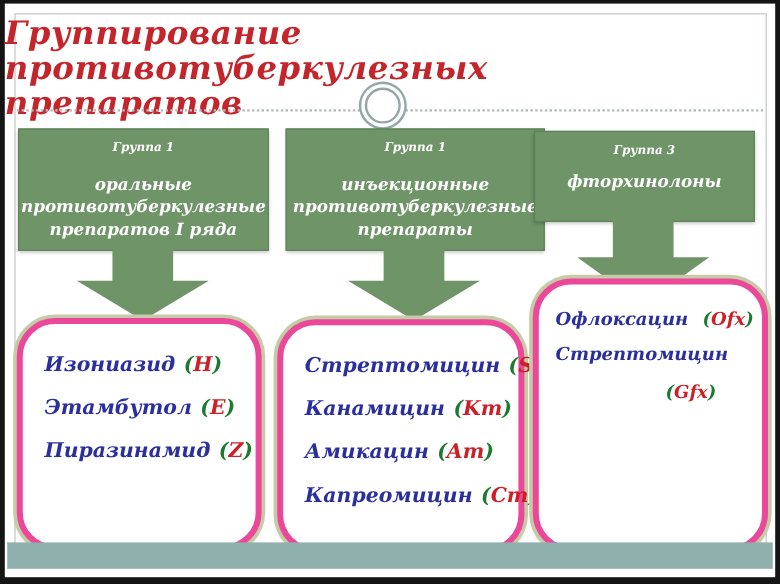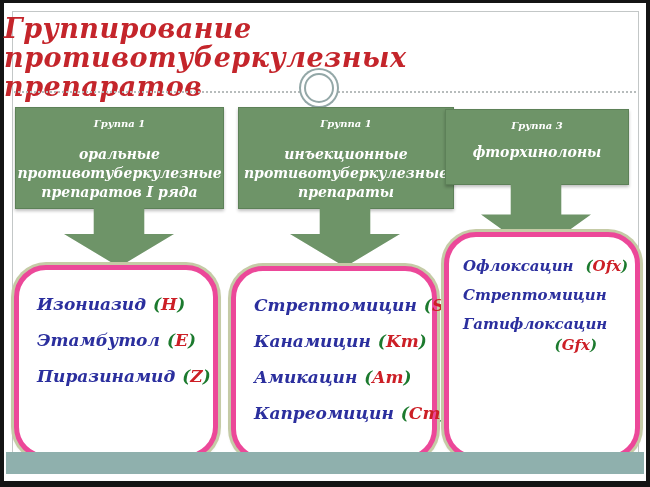--- a/index.html
+++ b/index.html
@@ -124,20 +124,20 @@
 
     <div class="rbox" id="rbox3">
       <div class="druglist">
         <div class="drug first">
           <span class="dname">Офлоксацин</span><span class="abbr-group"><span class="paren">(</span><span class="abbr">Ofx</span><span class="paren">)</span></span>
         </div>
         <div class="drug">
           <span class="dname">Стрептомицин</span>
         </div>
         <div class="drug">
-          <span class="dname">Гатифлоксацин</span><span class="abbr-group"><span class="paren">(</span><span class="abbr">Gfx</span><span class="paren">)</span></span>
+          <span class="abbr-group"><span class="paren">(</span><span class="abbr">Gfx</span><span class="paren">)</span></span>
         </div>
       </div>
     </div>
 
     <div class="footer-bar"></div>
   </div>
 </div>
 
 </body></html>

